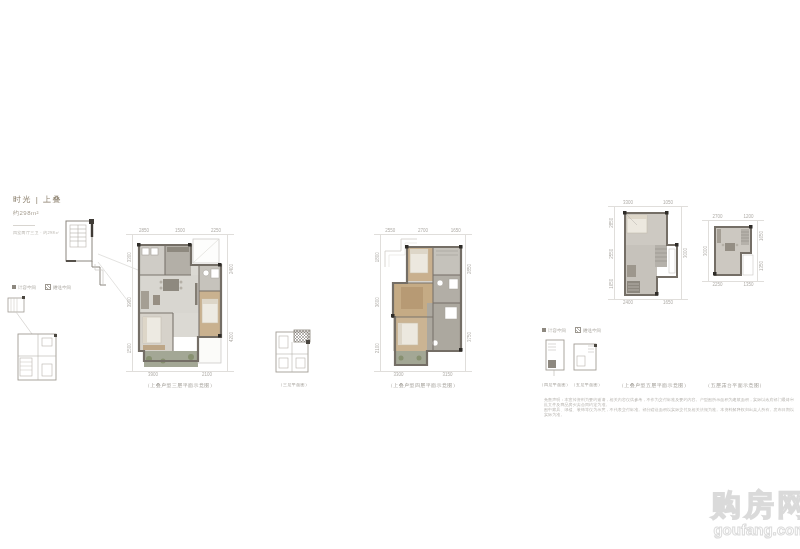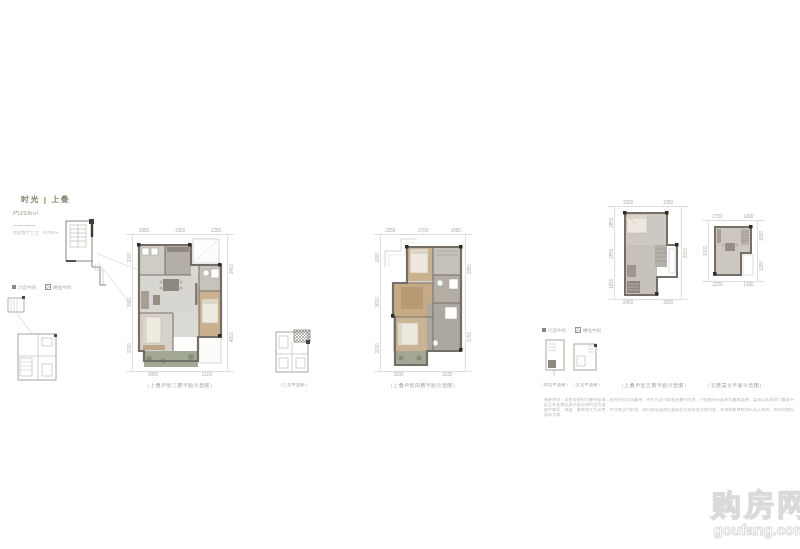--- a/index.html
+++ b/index.html
@@ -1,20 +1,20 @@
 <!DOCTYPE html>
 <html><head>
 <meta charset="utf-8">
 <style>
   html,body{margin:0;padding:0;background:#ffffff;}
   #canvas{position:relative;width:800px;height:549px;background:#ffffff;overflow:hidden;
           font-family:"Liberation Sans", sans-serif;}
   
   .title-block{position:absolute;left:13px;top:194px;}
-  .title-main{font-size:8px;font-weight:700;color:#8a7e6b;letter-spacing:1.5px;margin-left:8px;}
+  .title-main{font-size:8px;font-weight:400;color:#8a7e6b;letter-spacing:1.5px;}
   .title-area{font-size:6px;color:#a59d90;margin-top:4px;letter-spacing:.5px;}
   .title-divider{width:22px;height:1px;background:#d8d5d0;margin-top:7px;}
   .title-note{font-size:4px;color:#b5b1aa;margin-top:4px;white-space:nowrap;letter-spacing:.3px;}
   
   .legend{position:absolute;display:flex;gap:9px;align-items:center;}
   .legend-item{display:flex;align-items:center;gap:2px;font-size:4.5px;color:#a5a19a;white-space:nowrap;}
   .sw{width:4px;height:4px;flex:0 0 auto;}
   .sw-solid{background:#8d887f;}
   .sw-hatch{border:1px solid #9b968e;background:repeating-linear-gradient(45deg,#ffffff 0 1px,#b5b1aa 1px 2px);}
   

